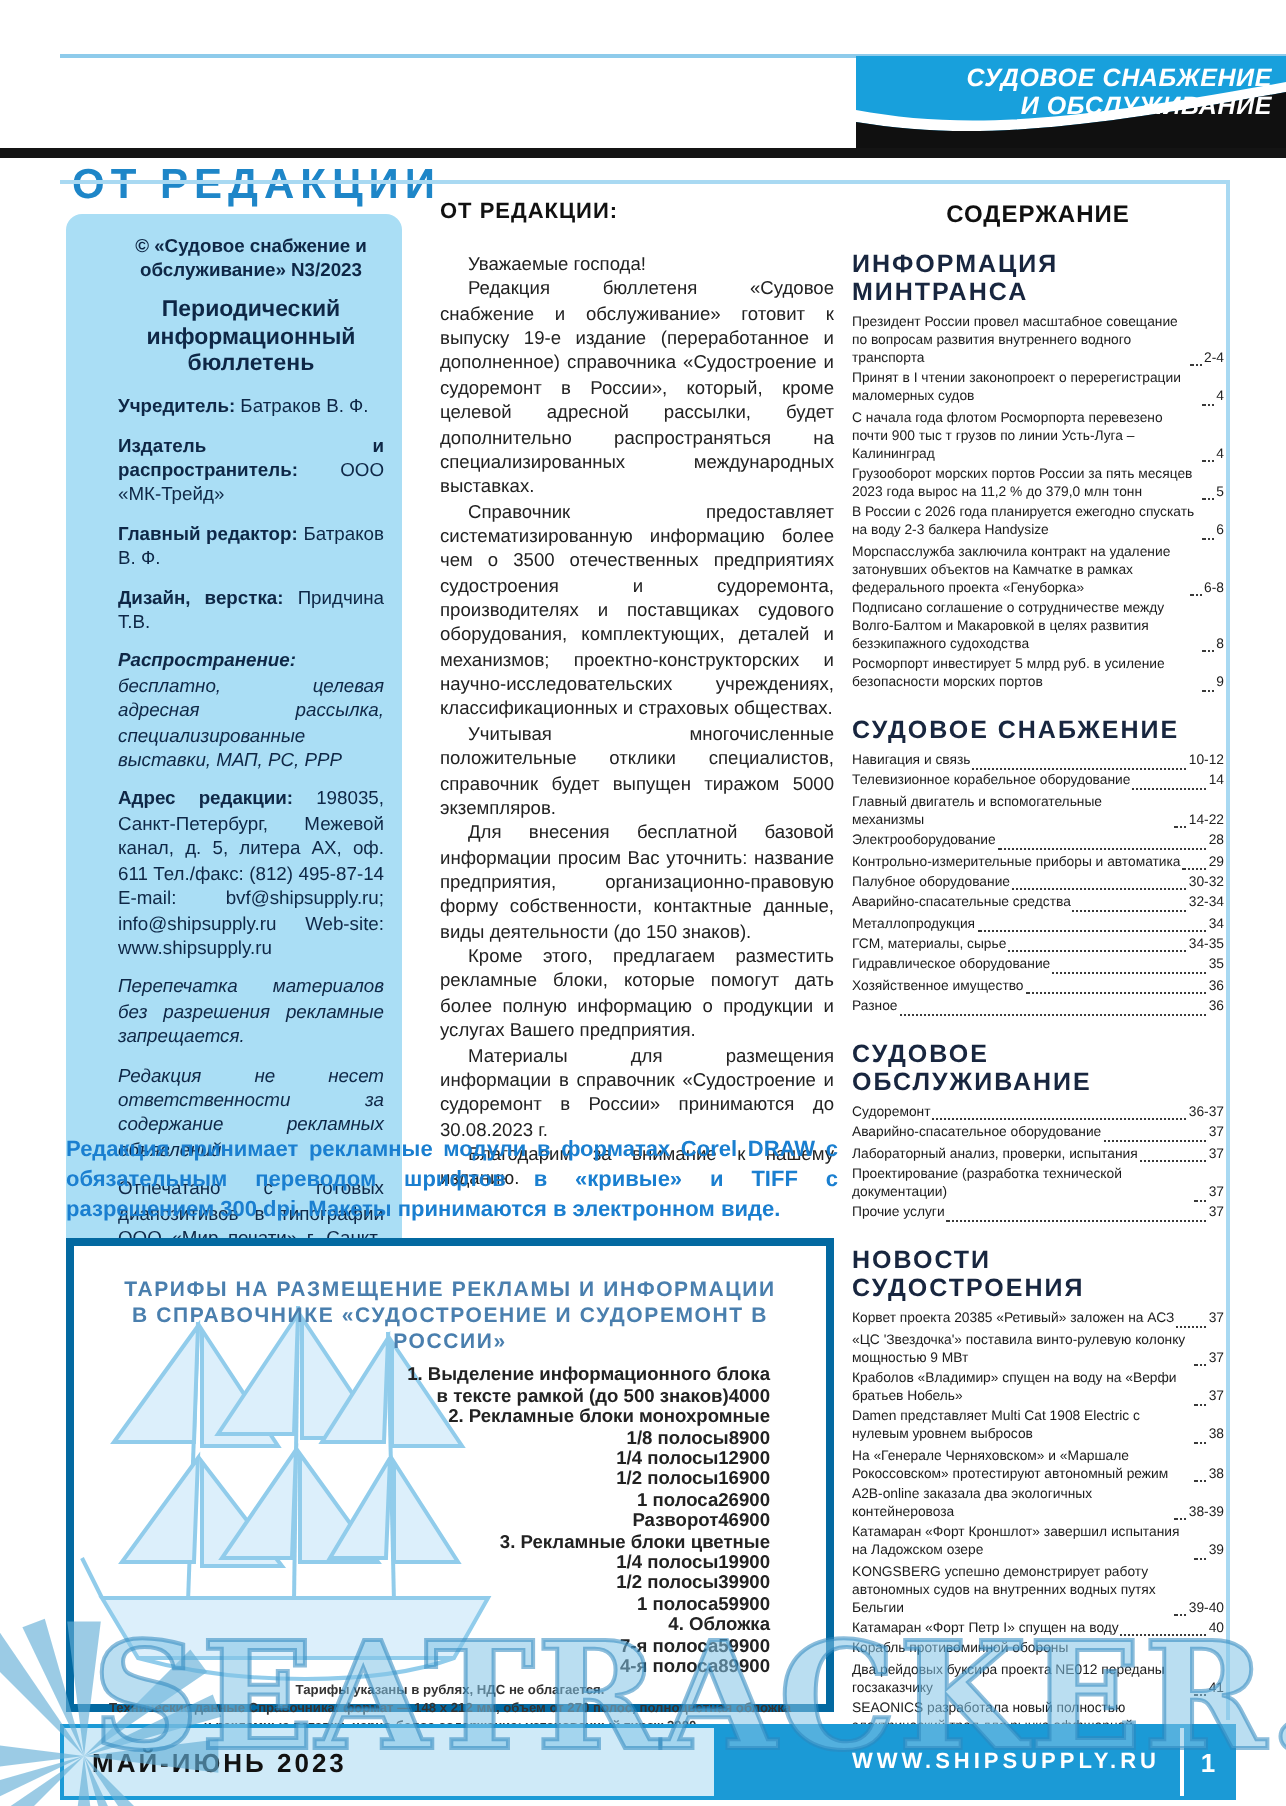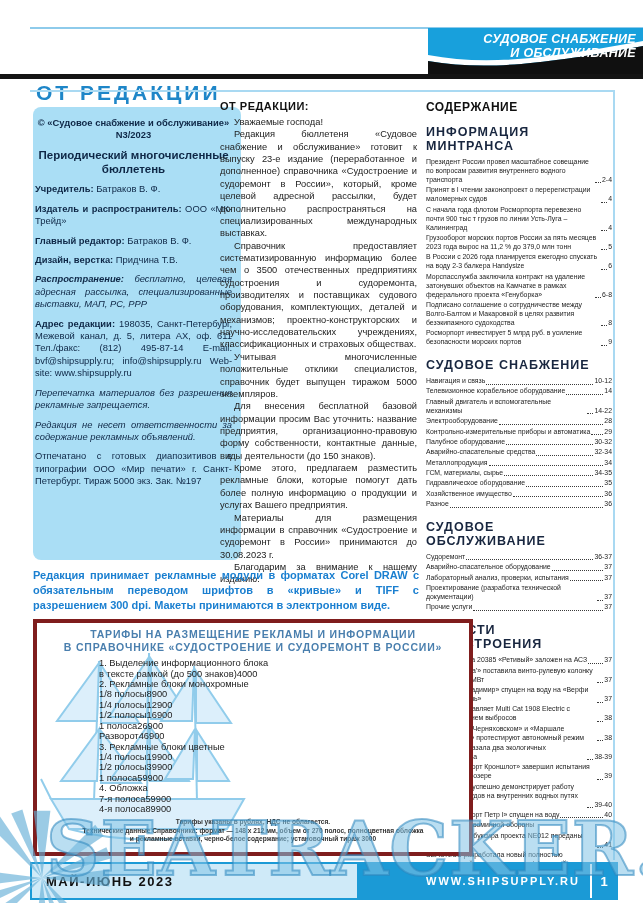--- a/index.html
+++ b/index.html
@@ -18,59 +18,59 @@
   .logo-box { position:absolute; left:428px; top:28px; width:215px; height:46px; background:#18a0dc; z-index:3; }
   .logo-text { position:absolute; right:7px; top:4px; text-align:right; color:#fff; font-style:italic;
     font-weight:800; font-size:12.5px; line-height:1.12; letter-spacing:0.3px; z-index:2; }
   .logo-wave { position:absolute; left:0; bottom:0; width:215px; height:46px; z-index:1; }
   .black-rule { position:absolute; left:0; top:74px; width:643px; height:5px; background:#141414; z-index:2; }
   .frame-top { position:absolute; left:30px; top:90px; width:584px; height:2px; background:#a9d9f2; }
   .frame-right { position:absolute; left:613px; top:90px; width:2px; height:770px; background:#a9d9f2; }
 
   
   .imprint {
-    position:absolute; left:33px; top:107px; width:208px; min-height:453px;
-    background:#aadef5; border-radius:8px; padding:10px 9px 8px 2px;
+    position:absolute; left:33px; top:107px; width:168px; min-height:453px;
+    background:#aadef5; border-radius:8px; padding:10px 9px 8px 26px;
     font-size:9.4px; line-height:1.32; color:#0e2746;
   }
   .imp-block { margin-bottom:7px; text-align:justify; }
   .imp-block.center { text-align:center; }
   .imp-block.bold { font-weight:700; }
   .imp-block.big { font-size:11.5px; line-height:1.2; }
   .imp-block.italic { font-style:italic; }
   .imp-b { font-weight:700; }
 
   
   .editorial { position:absolute; left:220px; top:100px; width:197px; }
-  .ed-heading { font-size:11px; font-weight:800; letter-spacing:0.5px; color:#111; margin-bottom:4px; }
+  .ed-heading { font-size:11px; font-weight:800; letter-spacing:0.5px; color:#111; margin-bottom:14px; }
   .ed-p { font-size:9.3px; line-height:1.33; text-align:justify; text-indent:14px; color:#222; }
 
   
   .contents { position:absolute; left:426px; top:100px; width:186px; }
-  .toc-title { text-align:left; font-size:12px; font-weight:800; letter-spacing:0.5px; color:#101010; margin-bottom:6px; }
+  .toc-title { text-align:center; font-size:12px; font-weight:800; letter-spacing:0.5px; color:#101010; margin-bottom:6px; }
   .toc-h { font-size:12.5px; font-weight:800; letter-spacing:1px; color:#18263f; margin:11px 0 5px 0; }
   .toc-item { display:flex; align-items:flex-end; font-size:6.9px; line-height:1.3; color:#1c1c1c; margin-bottom:1.4px; }
   .toc-text { flex:0 1 auto; }
   .toc-dots { flex:1 1 6px; min-width:6px; border-bottom:1.2px dotted #3a3a3a; margin:0 1px 1.5px 1px; }
   .toc-pg { flex:0 0 auto; }
 
   
   .notice {
     position:absolute; left:33px; top:568px; width:386px;
     font-size:11px; font-weight:700; line-height:1.35; color:#1a7fd0; text-align:justify;
   }
 
   
   .tariff {
-    position:absolute; left:33px; top:619px; width:440px; height:237px;
-    border:4px solid #7f1d1d; background:#fff; padding:5px 6px 3px 6px; z-index:1;
+    position:absolute; left:33px; top:619px; width:384px; height:237px;
+    border:4px solid #0369a1; background:#fff; padding:16px 6px 3px 6px; z-index:1;
   }
   .tariff-title { text-align:center; font-size:10.5px; font-weight:700; letter-spacing:0.8px; color:#4a7fae; line-height:1.25; position:relative; z-index:2; }
   .tariff-rows { margin:4px 22px 0 56px; position:relative; z-index:2; }
-  .trow { display:flex; justify-content:flex-start; font-size:9.3px; font-weight:400; line-height:1.12; color:#222; }
+  .trow { display:flex; justify-content:flex-end; font-size:9.3px; font-weight:700; line-height:1.12; color:#222; }
   .trow .tprice { text-align:right; }
   .tariff-notes { margin-top:4px; text-align:center; font-size:6.6px; font-weight:700; line-height:1.3; color:#333; position:relative; z-index:2; }
   .ship-svg { position:absolute; left:2px; top:28px; width:215px; height:205px; z-index:1; opacity:0.85; }
 
   
   .footer-bar { position:absolute; left:30px; top:862px; width:588px; height:38px; display:flex; z-index:10;
     border:2px solid #1b9ad6; }
   .footer-left { flex:0 0 325px; background:#cfeaf8; display:flex; align-items:center; padding-left:14px;
     font-size:13px; font-weight:800; letter-spacing:1.5px; color:#111; }
   .footer-right { flex:1; background:#1b9ad6; display:flex; align-items:center; justify-content:flex-end; padding-right:10px;
@@ -106,21 +106,21 @@
   </div>
 
   <div class="black-rule"></div>
   <div class="frame-top"></div>
   <div class="frame-right"></div>
 
   <div class="imprint">
 
       <p class="imp-block center bold"><b class="imp-b"></b><span>© «Судовое снабжение и обслуживание» N3/2023</span></p>
 
-      <p class="imp-block center bold big"><b class="imp-b"></b><span>Периодический многочисленные бюллетень</span></p>
+      <p class="imp-block center bold big"><b class="imp-b"></b><span>Периодический информационный бюллетень</span></p>
 
 
       <p class="imp-block"><b class="imp-b">Учредитель:</b><span> Батраков В. Ф.</span></p>
 
       <p class="imp-block"><b class="imp-b">Издатель и распространитель:</b><span> ООО «МК-Трейд»</span></p>
 
       <p class="imp-block"><b class="imp-b">Главный редактор:</b><span> Батраков В. Ф.</span></p>
 
       <p class="imp-block"><b class="imp-b">Дизайн, верстка:</b><span> Придчина Т.В.</span></p>
 
@@ -134,21 +134,21 @@
 
       <p class="imp-block"><b class="imp-b"></b><span>Отпечатано с готовых диапозитивов в типографии ООО «Мир печати» г. Санкт-Петербург. Тираж 5000 экз. Зак. №197</span></p>
     </div>
 
   <div class="editorial">
     <div class="ed-heading">ОТ РЕДАКЦИИ:</div>
     <div>
 
         <p class="ed-p">Уважаемые господа!</p>
 
-        <p class="ed-p">Редакция бюллетеня «Судовое снабжение и обслуживание» готовит к выпуску 23-е издание (переработанное и дополненное) справочника «Судостроение и судоремонт в России», который, кроме целевой адресной рассылки, будет дополнительно распространяться на специализированных международных выставках.</p>
+        <p class="ed-p">Редакция бюллетеня «Судовое снабжение и обслуживание» готовит к выпуску 19-е издание (переработанное и дополненное) справочника «Судостроение и судоремонт в России», который, кроме целевой адресной рассылки, будет дополнительно распространяться на специализированных международных выставках.</p>
 
         <p class="ed-p">Справочник предоставляет систематизированную информацию более чем о 3500 отечественных предприятиях судостроения и судоремонта, производителях и поставщиках судового оборудования, комплектующих, деталей и механизмов; проектно-конструкторских и научно-исследовательских учреждениях, классификационных и страховых обществах.</p>
 
         <p class="ed-p">Учитывая многочисленные положительные отклики специалистов, справочник будет выпущен тиражом 5000 экземпляров.</p>
 
         <p class="ed-p">Для внесения бесплатной базовой информации просим Вас уточнить: название предприятия, организационно-правовую форму собственности, контактные данные, виды деятельности (до 150 знаков).</p>
 
         <p class="ed-p">Кроме этого, предлагаем разместить рекламные блоки, которые помогут дать более полную информацию о продукции и услугах Вашего предприятия.</p>
 
         <p class="ed-p">Материалы для размещения информации в справочник «Судостроение и судоремонт в России» принимаются до 30.08.2023 г.</p>

